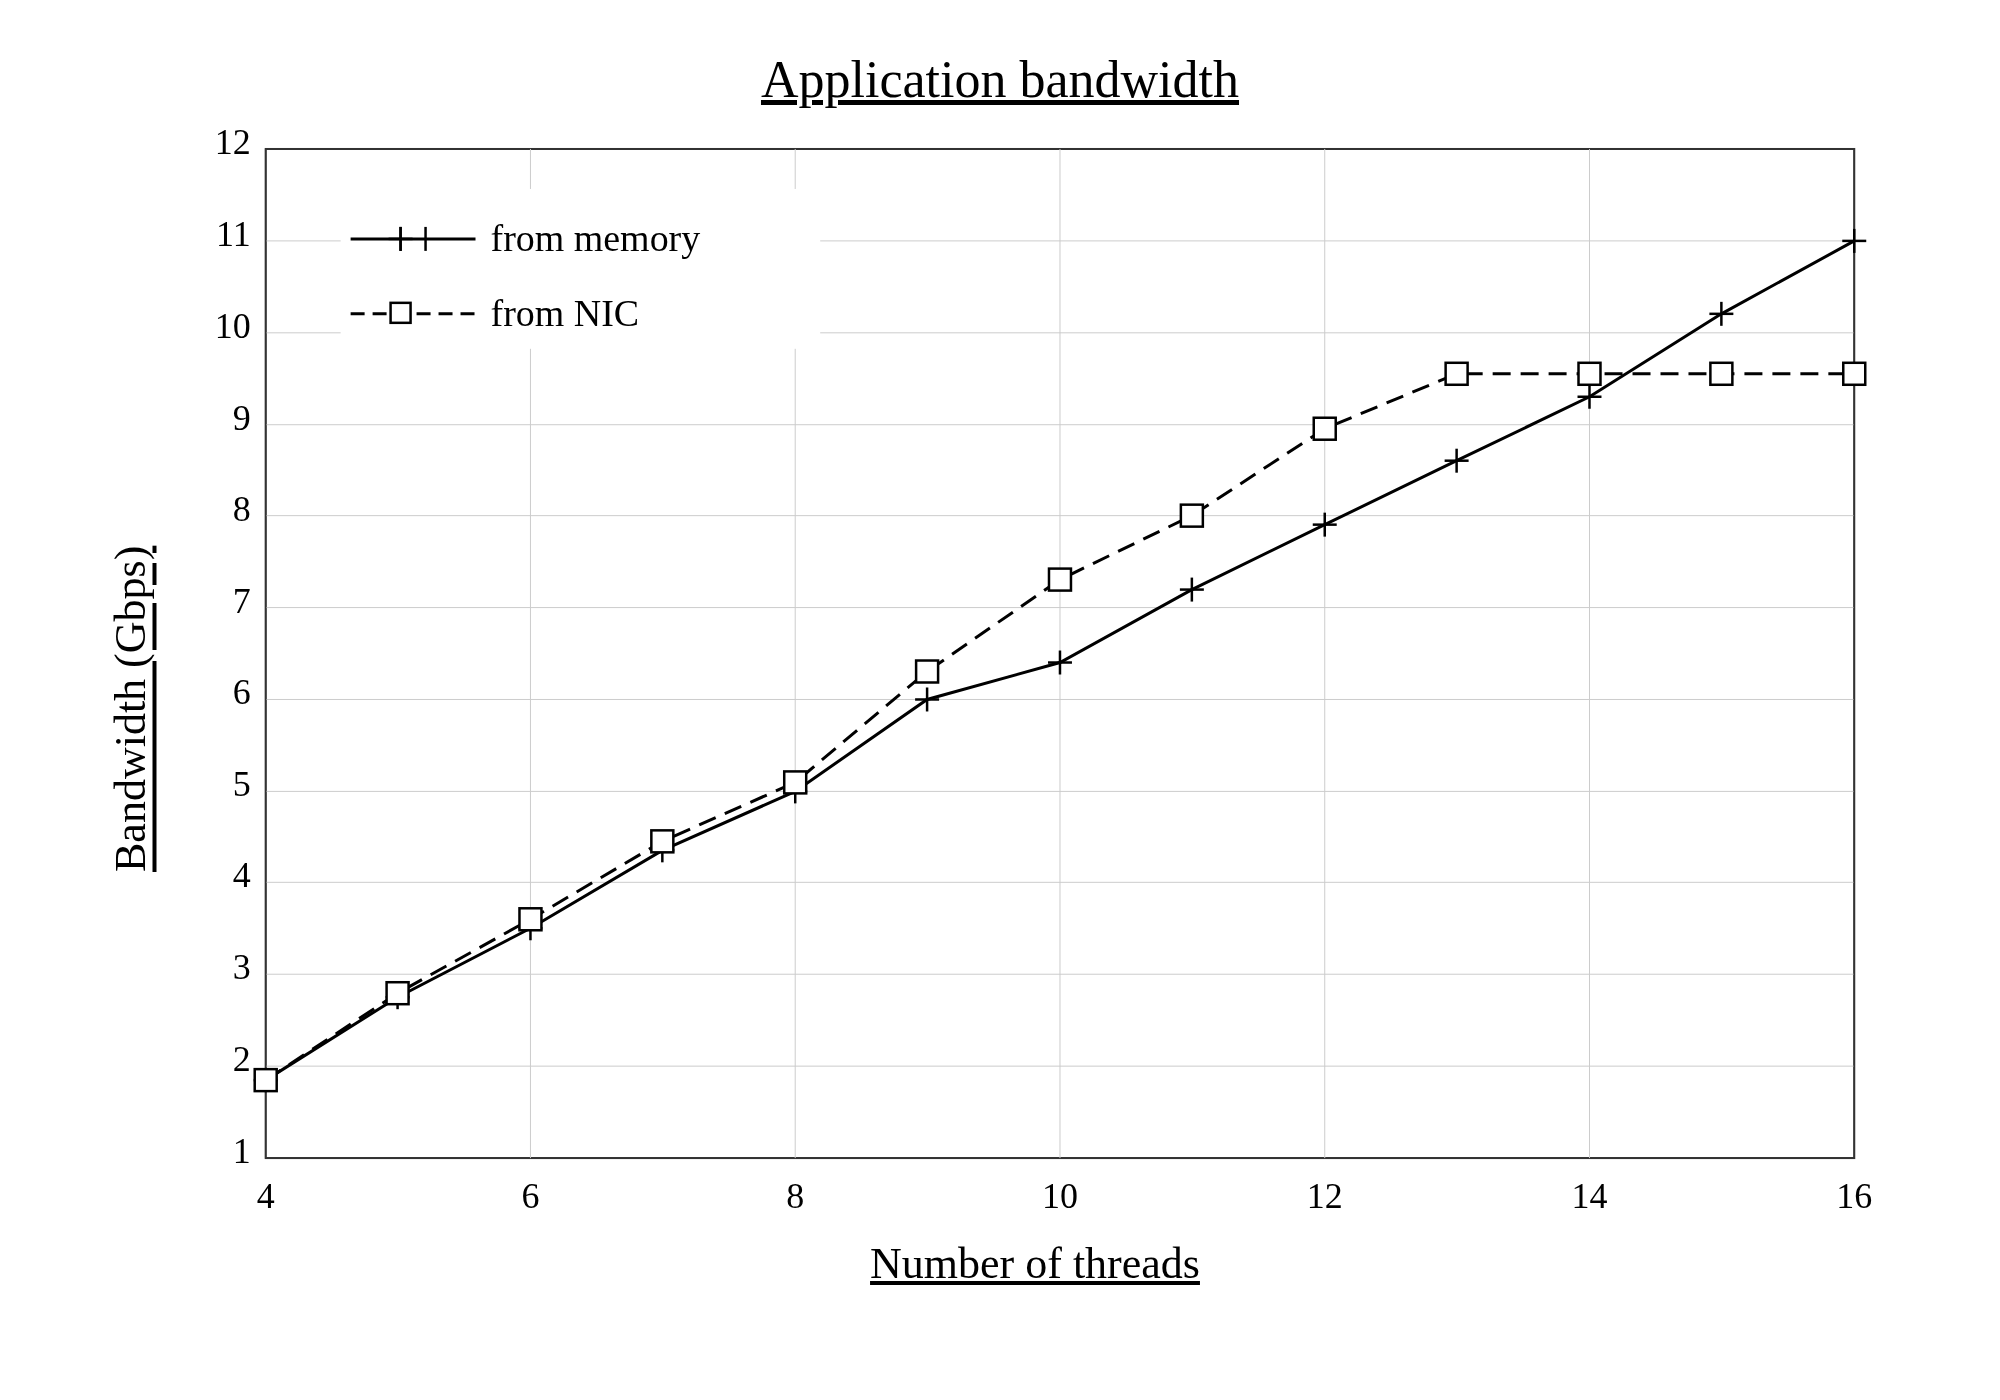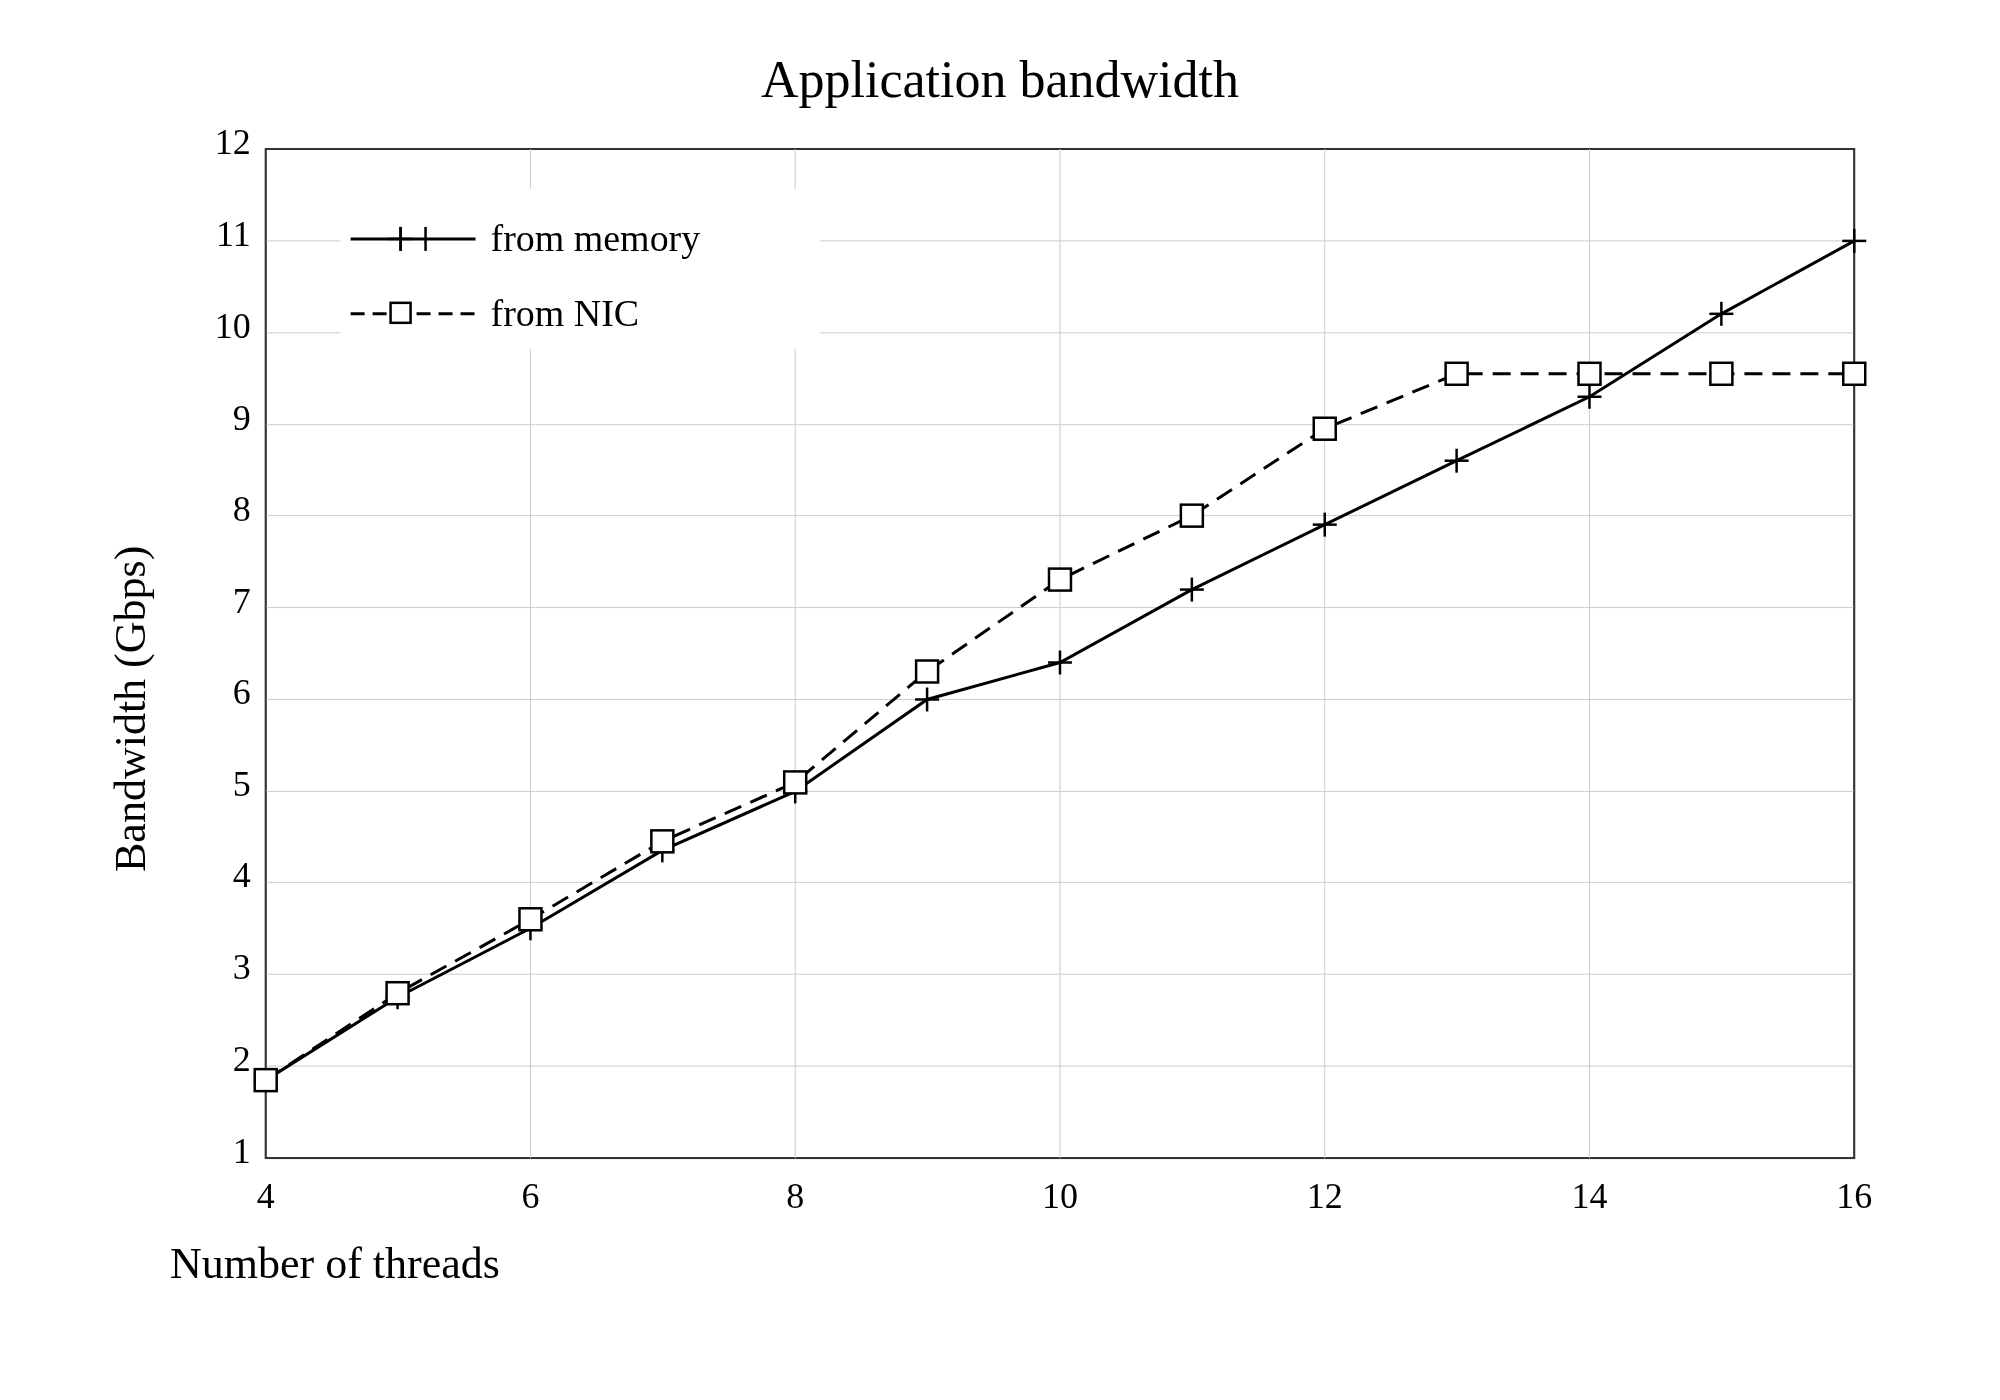--- a/index.html
+++ b/index.html
@@ -15,20 +15,21 @@
       height: 1400px;
       display: flex;
       align-items: center;
       justify-content: center;
       background: #ffffff;
     }
     .chart-wrapper {
       position: relative;
       width: 1800px;
       height: 1300px;
+      text-decoration: underline;
     }
     .chart-title {
       text-align: center;
       font-size: 52px;
       font-weight: normal;
       margin-bottom: 20px;
       color: #000;
     }
     .chart-area {
       position: relative;
@@ -49,20 +50,21 @@
     .chart-inner {
       flex: 1;
       display: flex;
       flex-direction: column;
     }
     .svg-chart {
       flex: 1;
       border: none;
     }
     .x-axis-label {
+      text-align: center;
       font-size: 44px;
       color: #000;
       margin-top: 10px;
     }
   </style>
 </head>
 <body>
 
 <div class="chart-container">
   <div class="chart-wrapper">

